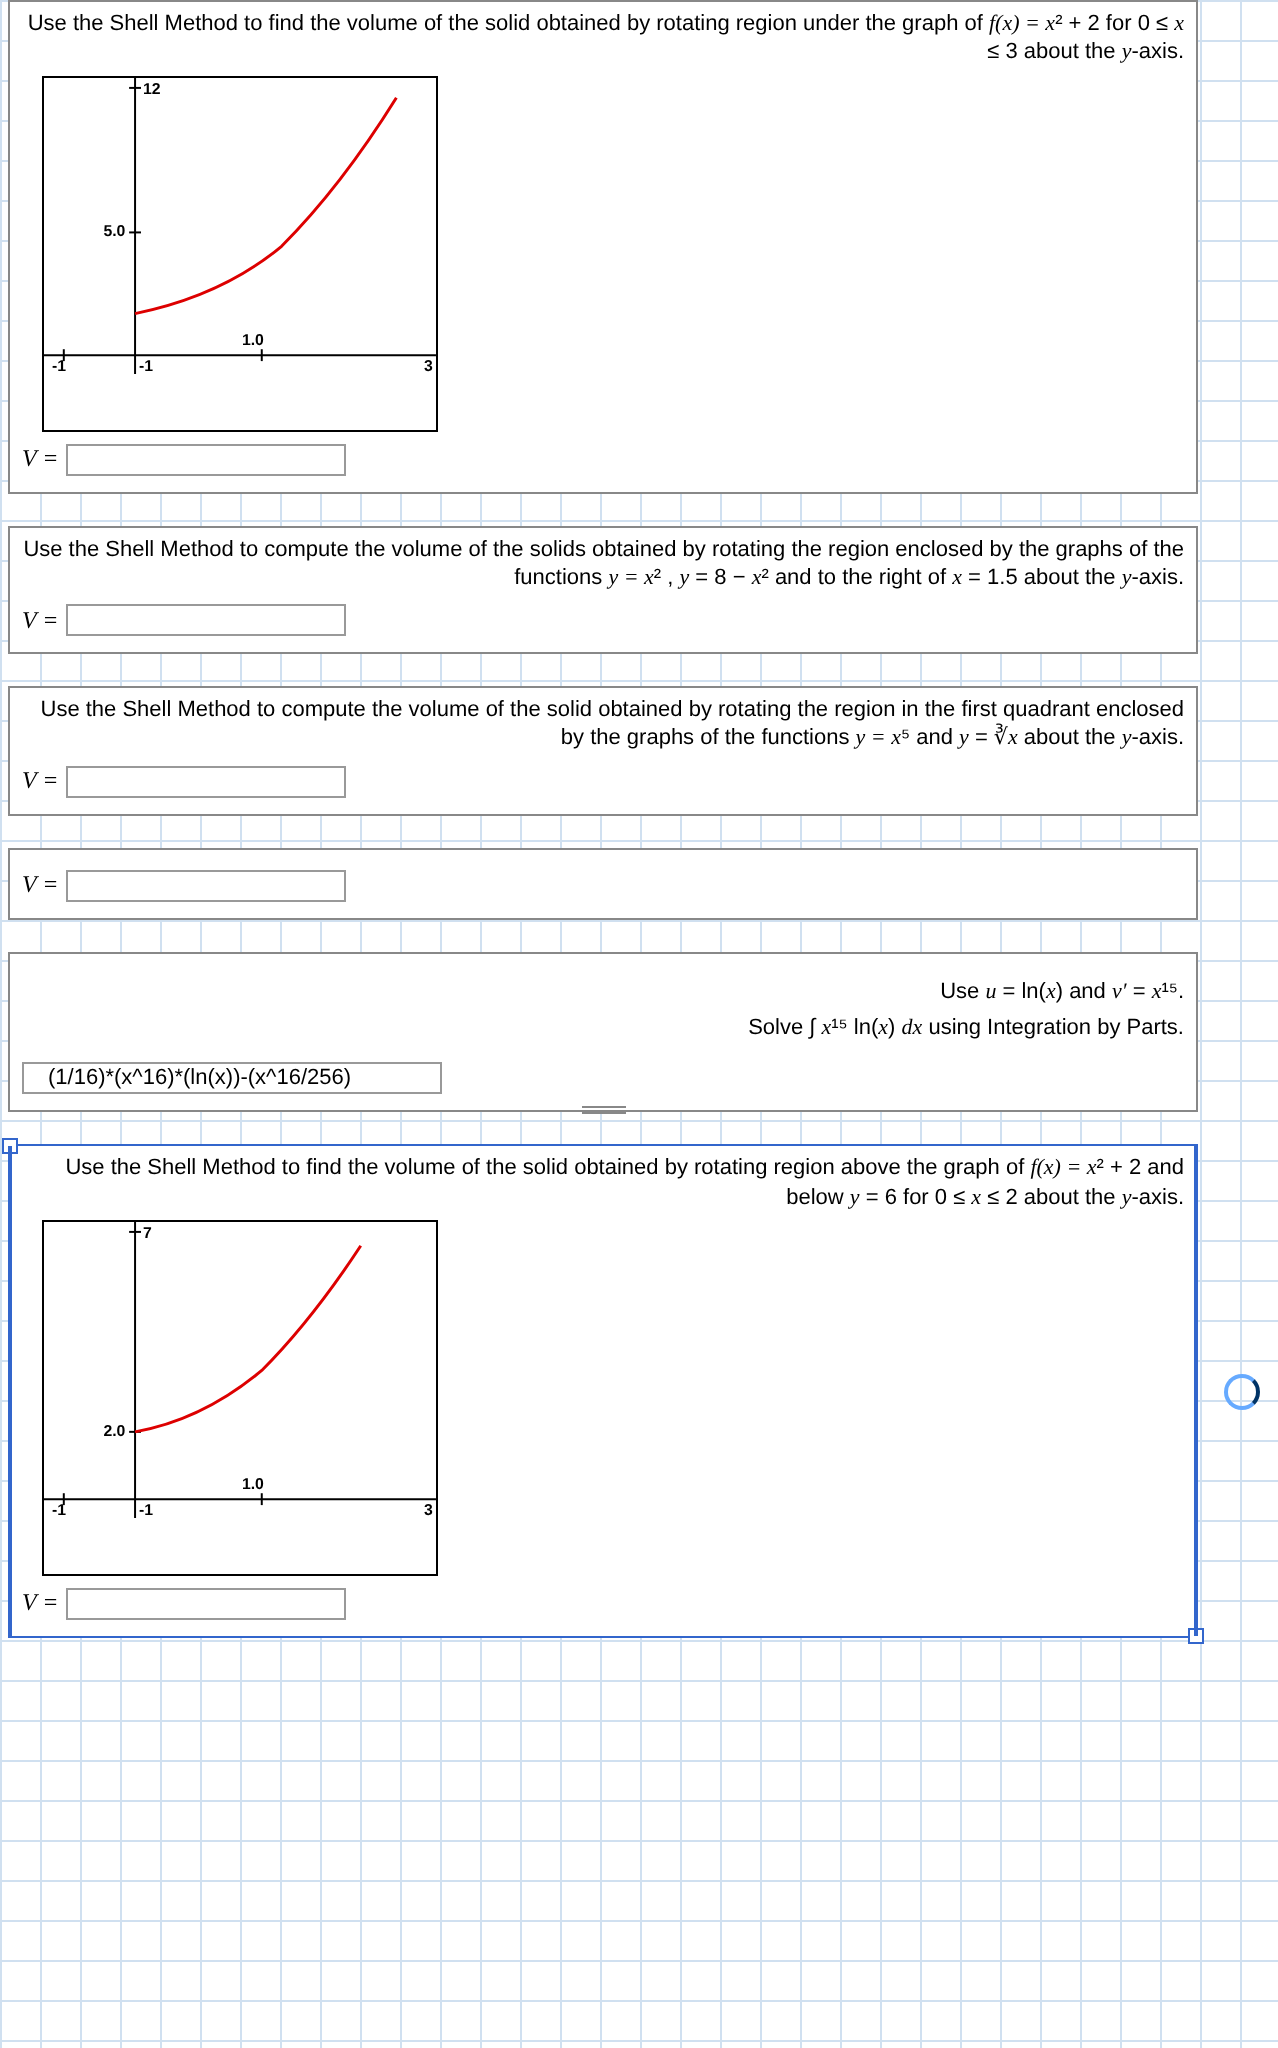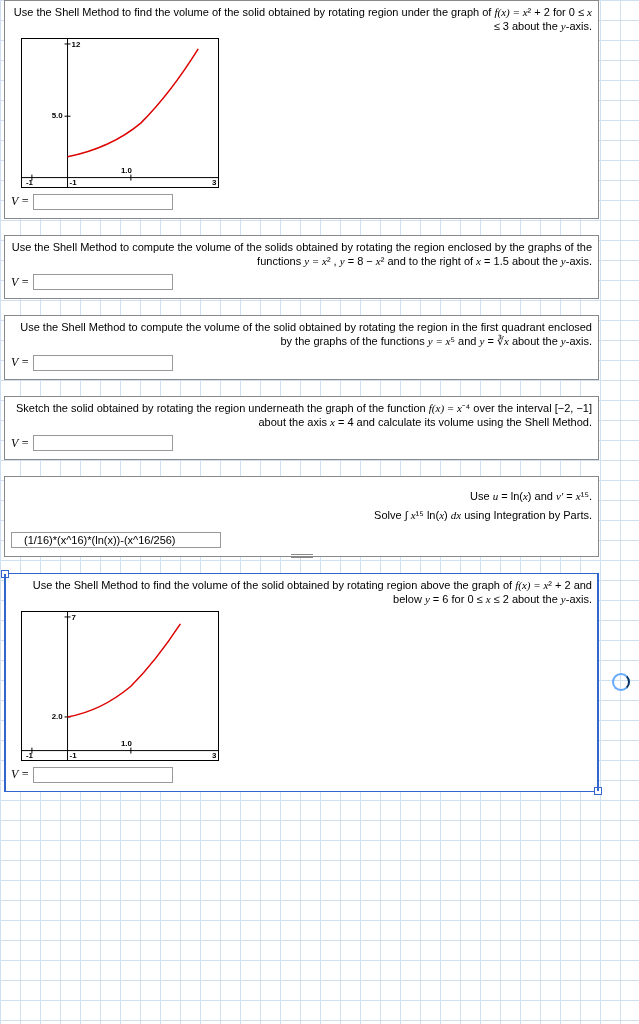--- a/index.html
+++ b/index.html
@@ -58,21 +58,21 @@
     width: 140px;
     font-size: 11px;
     padding: 0 3px;
   }
   .answer-input.wide {
     width: 210px;
     padding-left: 12px;
   }
   .graph-box {
     width: 198px;
-    height: 150px;
+    height: 178px;
     border: 1px solid #000;
     background: #fff;
     margin: 4px 0 4px 10px;
     position: relative;
   }
   .math {
     font-family: "Times New Roman", serif;
     font-style: italic;
   }
   .drag-handle {
@@ -167,21 +167,20 @@
 
   <div class="problem">
     <div class="problem-text">Use the Shell Method to compute the volume of the solid obtained by rotating the region in the first quadrant enclosed by the graphs of the functions <span class="math">y = x</span>⁵ and <span class="math">y</span> = ∛<span class="math">x</span> about the <span class="math">y</span>-axis.</div>
     <div class="answer-row">
       <span class="answer-label">V =</span>
       <input class="answer-input" style="">
     </div>
   </div>
 
   <div class="problem">
-    <div class="problem-text">Sketch the solid obtained by rotating the region underneath the graph of the function <span class="math">f(x) = x</span>⁻⁴ over the interval [−2, −1] about the axis <span class="math">x</span> = 4 and calculate its volume using the Shell Method.</div>
     <div class="answer-row">
       <span class="answer-label">V =</span>
       <input class="answer-input" style="">
     </div>
   </div>
 
   <div class="problem" style="position:relative;">
     <div class="problem-text" style="margin-top:8px;">Use <span class="math">u</span> = ln(<span class="math">x</span>) and <span class="math">v′</span> = <span class="math">x</span>¹⁵.</div>
     <div class="problem-text">Solve ∫ <span class="math">x</span>¹⁵ ln(<span class="math">x</span>) <span class="math">dx</span> using Integration by Parts.</div>
     <div class="answer-row" style="margin-top:10px;">

